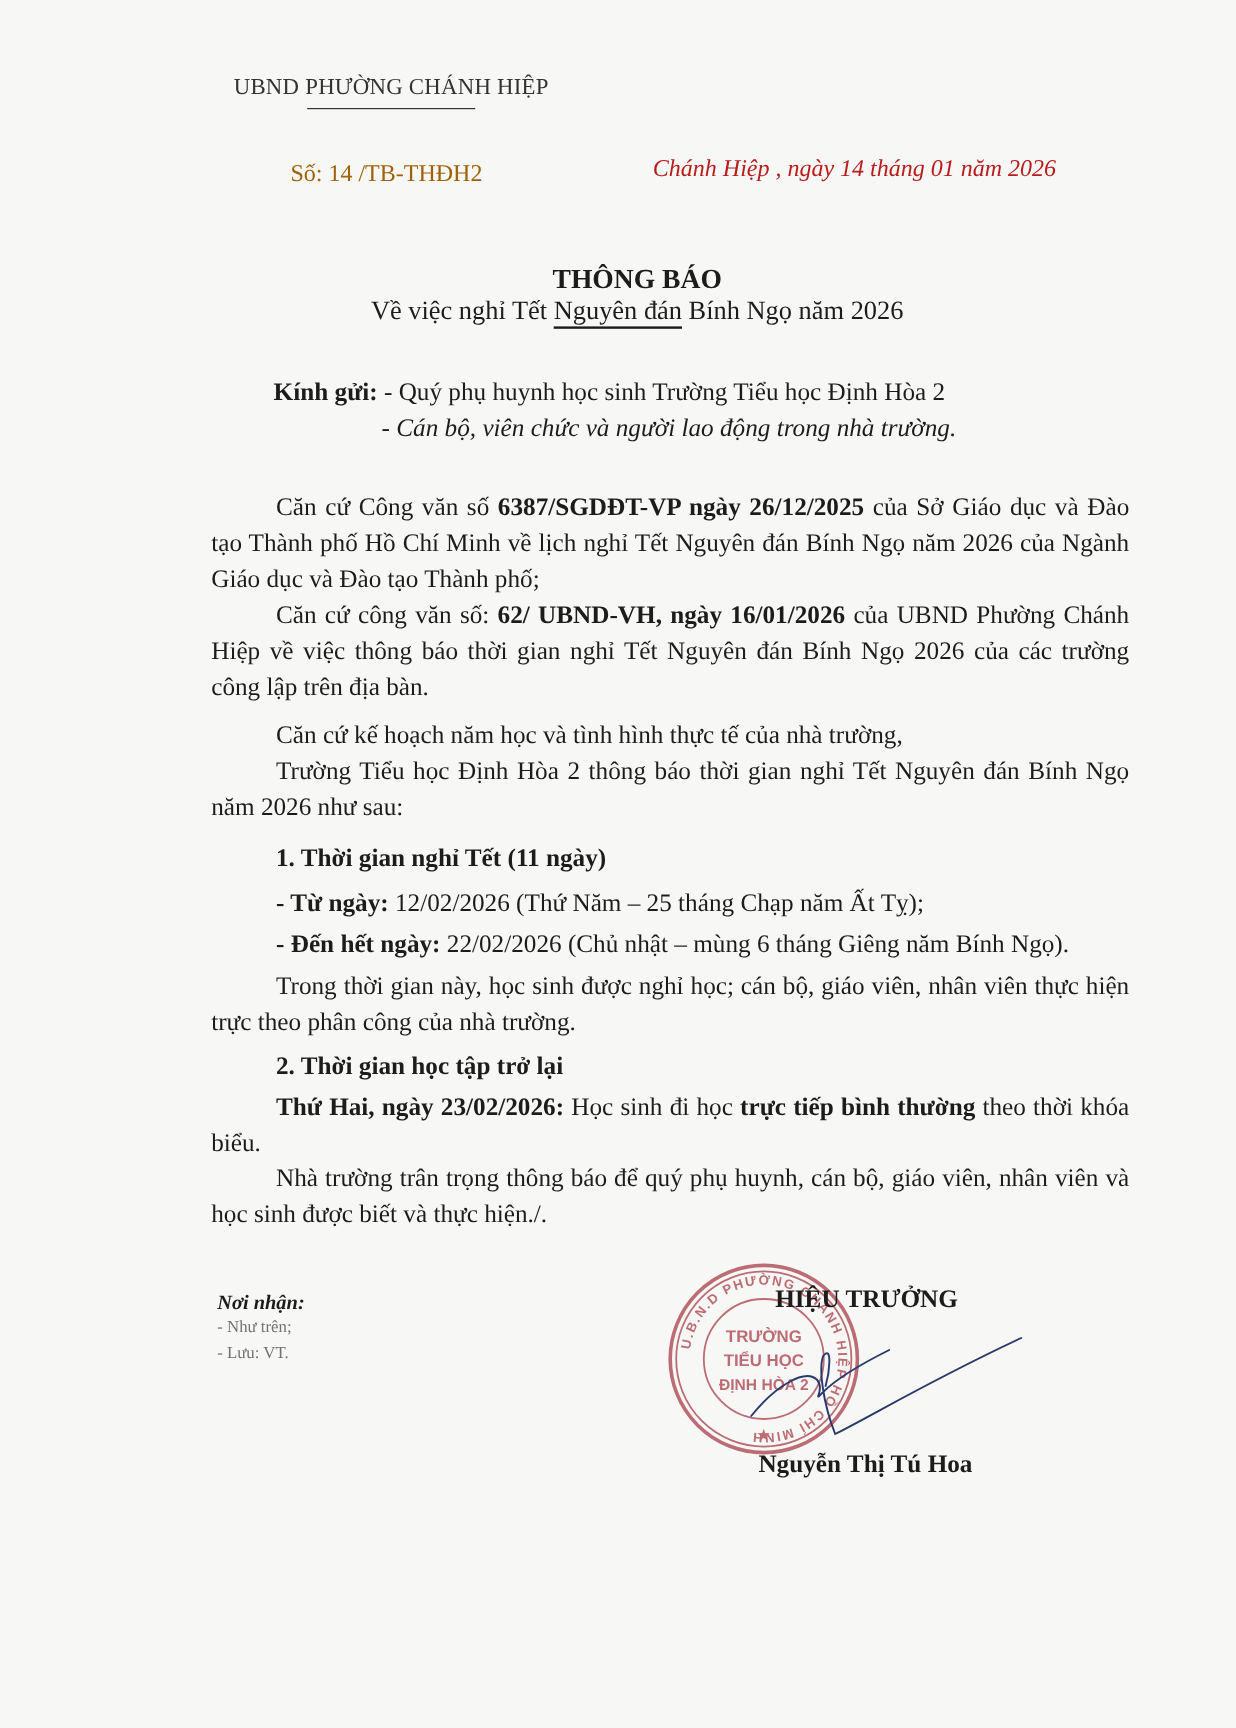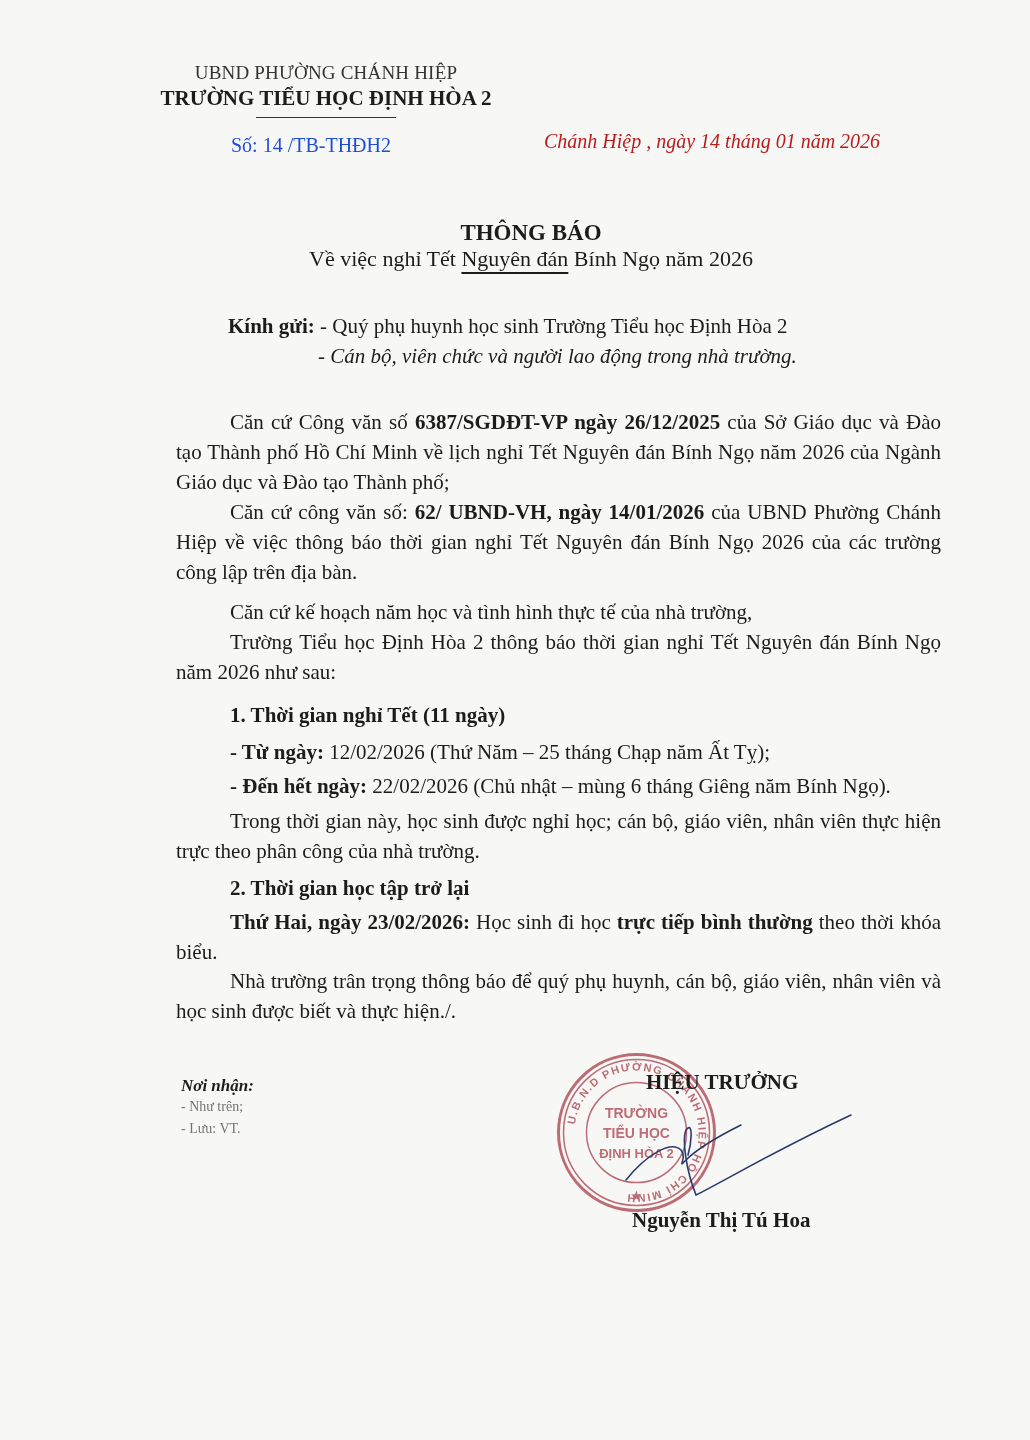--- a/index.html
+++ b/index.html
@@ -11,21 +11,21 @@
   .page { position:absolute; left:0; top:0; width:1030px; height:1092px;margin-left:16px; }
   .abs { position:absolute; }
   .center { text-align:center; }
   .hdr-left { left:140px; top:62px; width:340px; }
   .hdr-right { left:500px; top:50px; width:400px; }
   .org1 { font-size:19px; letter-spacing:0.2px; color:#333; }
   .org2 { font-size:21px; font-weight:bold; margin-top:2px; }
   .rule { height:1px; background:#333; margin:6px auto 0; }
   .nat1 { font-size:19px; font-weight:bold; }
   .nat2 { font-size:21px; font-weight:bold; margin-top:4px; }
-  .docno { left:215px; top:134px; font-size:20px; color:#1d4ed8; }
+  .docno { left:226px; top:134px; font-size:20px; color:#a16207; }
   .dateline { left:528px; top:130px; font-size:20px; font-style:italic; color:#b91c1c; }
   .title { left:0; width:1030px; top:220px; font-size:23px; font-weight:bold; }
   .subtitle { left:0; width:1030px; top:246px; font-size:22px; font-weight:normal; }
   .subtitle .ul { text-decoration:underline; text-underline-offset:6px; }
   .kinh { left:212px; top:314px; font-size:21px; }
   .kinh .lbl { font-weight:bold; }
   .recip2 { left:302px; top:344px; font-size:21px;font-style:italic; }
   .para { left:160px; width:765px; font-size:21px; line-height:30px; text-align:justify; }
   .para .ind { display:inline-block; width:54px; }
   .b { font-weight:bold; }
@@ -37,21 +37,20 @@
   .stamp { left:538px; top:1050px; width:165px; height:165px; }
   .signature { left:600px; top:1110px; width:240px; height:100px; }
 </style>
 </head>
 <body>
 
 <div class="page">
 
   <div class="abs hdr-left center">
     <div class="org1">UBND PHƯỜNG CHÁNH HIỆP</div>
-    <div class="org2">TRƯỜNG TIỂU HỌC ĐỊNH HÒA 2</div>
     <div class="rule" style="width:140px"></div>
   </div>
 
 
   <div class="abs docno">Số: 14 /TB-THĐH2</div>
   <div class="abs dateline">Chánh Hiệp , ngày  14 tháng 01 năm 2026</div>
 
   <div class="abs title center">THÔNG BÁO</div>
   <div class="abs subtitle center">
     <span>Về việc nghỉ Tết </span><span class="ul">Nguyên đán</span><span> Bính Ngọ năm 2026</span>
@@ -61,21 +60,21 @@
     <span class="lbl">Kính gửi:</span>
     <span>- Quý phụ huynh học sinh Trường Tiểu học Định Hòa 2</span>
   </div>
   <div class="abs recip2">- Cán bộ, viên chức và người lao động trong nhà trường.</div>
 
   <div class="abs para" style="top:407px">
     <span class="ind"></span><span>Căn cứ Công văn số </span><span class="b">6387/SGDĐT-VP ngày 26/12/2025</span><span> của Sở Giáo dục và Đào tạo Thành phố Hồ Chí Minh về lịch nghỉ Tết Nguyên đán Bính Ngọ năm 2026 của Ngành Giáo dục và Đào tạo Thành phố;</span>
   </div>
 
   <div class="abs para" style="top:497px">
-    <span class="ind"></span><span>Căn cứ công văn số: </span><span class="b">62/ UBND-VH, ngày 14/01/2026</span><span> của UBND Phường Chánh Hiệp về việc thông báo thời gian nghỉ Tết Nguyên đán Bính Ngọ 2026 của các trường công lập trên địa bàn.</span>
+    <span class="ind"></span><span>Căn cứ công văn số: </span><span class="b">62/ UBND-VH, ngày 16/01/2026</span><span> của UBND Phường Chánh Hiệp về việc thông báo thời gian nghỉ Tết Nguyên đán Bính Ngọ 2026 của các trường công lập trên địa bàn.</span>
   </div>
 
   <div class="abs para" style="top:597px">
     <span class="ind"></span><span>Căn cứ kế hoạch năm học và tình hình thực tế của nhà trường,</span>
   </div>
 
   <div class="abs para" style="top:627px">
     <span class="ind"></span><span>Trường Tiểu học Định Hòa 2 thông báo thời gian nghỉ Tết Nguyên đán Bính Ngọ năm 2026 như sau:</span>
   </div>
 

